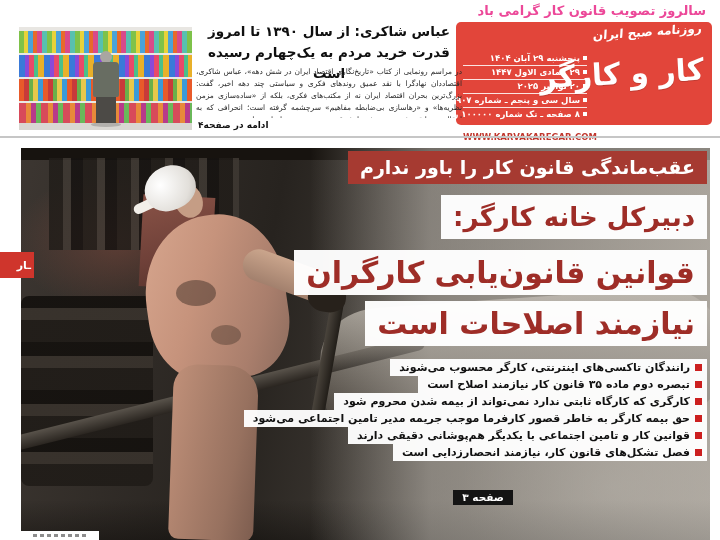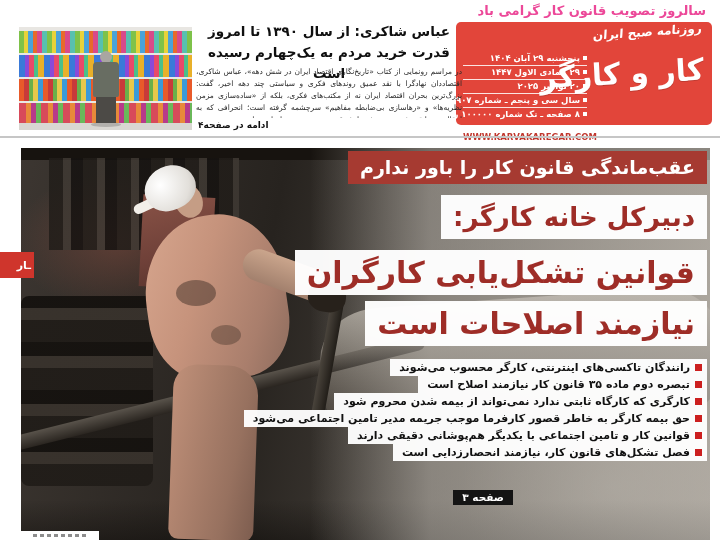--- a/index.html
+++ b/index.html
@@ -168,21 +168,21 @@
       <div class="ph face"></div>
       <div class="ph helmet-brim"></div>
       <div class="ph helmet"></div>
     </div>
 
     <div class="ph grime"></div>
     <div class="ph fade-right"></div>
 
     <div class="ov kicker">عقب‌ماندگی قانون کار را باور ندارم</div>
     <div class="ov wbar attribution">دبیرکل خانه کارگر:</div>
-    <div class="ov wbar mh1">قوانین تشکل‌یابی کارگران</div>
+    <div class="ov wbar mh1">قوانین قانون‌یابی کارگران</div>
     <div class="ov wbar mh2">نیازمند اصلاحات است</div>
 
     <div class="bullets abs">
       <div class="strip">
           <span class="rsq"></span>
           <span>رانندگان تاکسی‌های اینترنتی، کارگر محسوب می‌شوند</span>
         </div>
       <div class="strip">
           <span class="rsq"></span>
           <span>تبصره دوم ماده ۳۵ قانون کار نیازمند اصلاح است</span>

